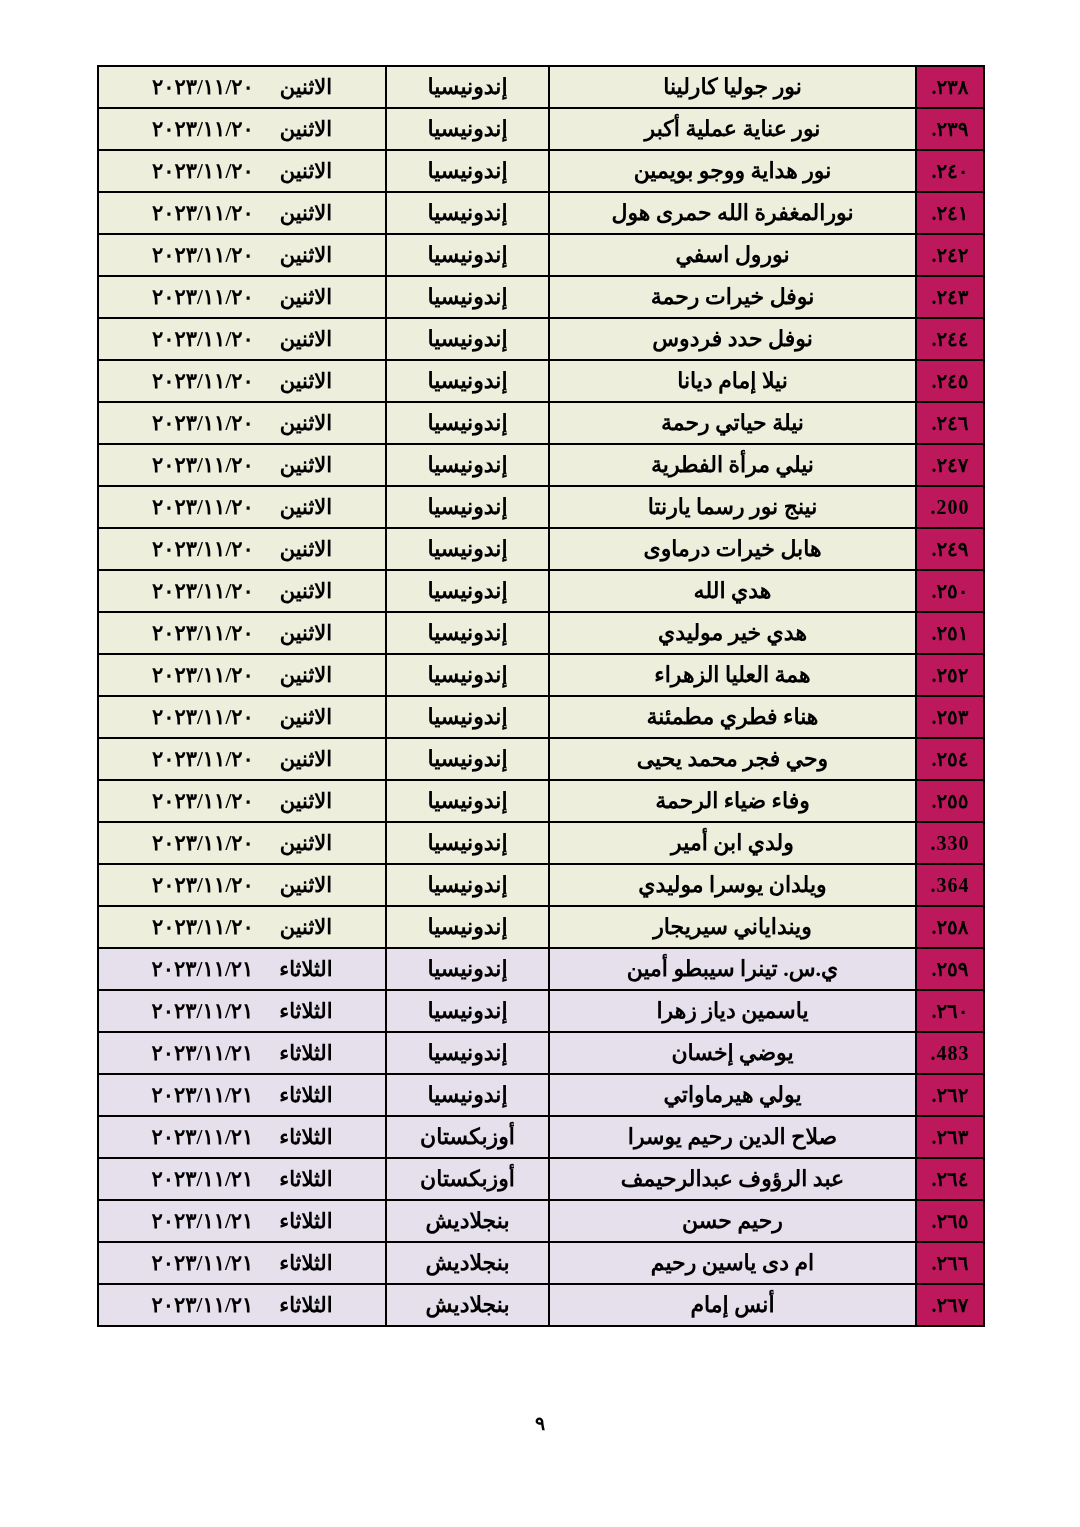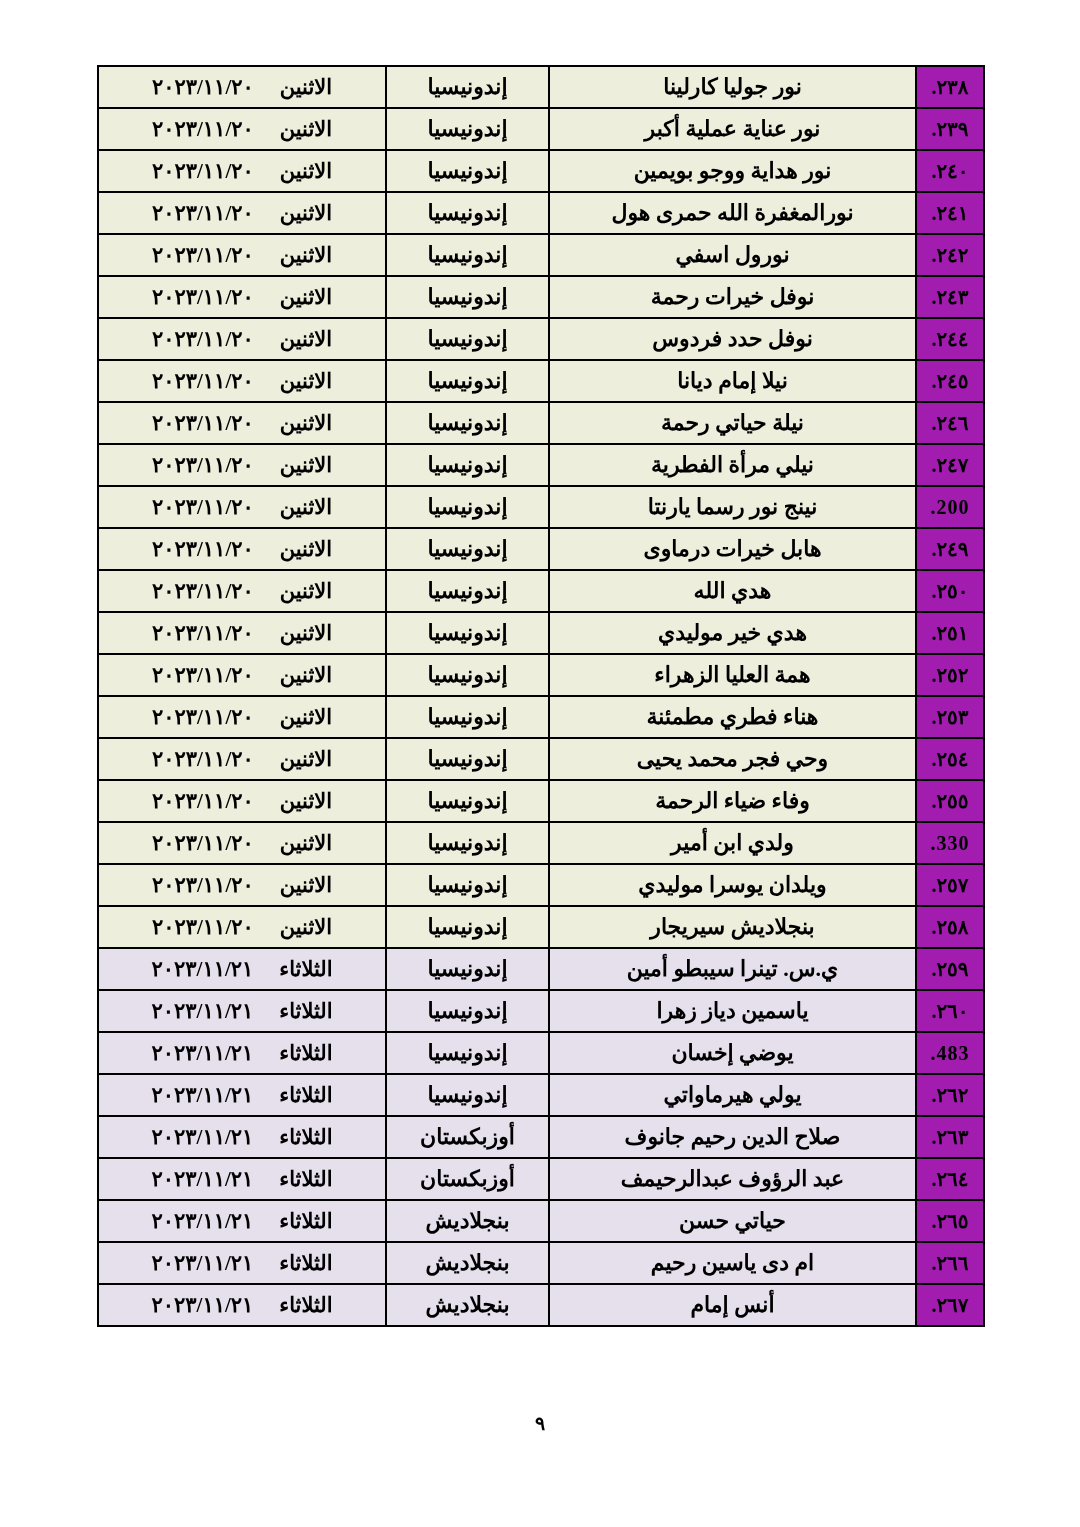--- a/index.html
+++ b/index.html
@@ -33,21 +33,21 @@
     font-weight: bold;
     color: #000000;
     font-size: 22px;
     padding: 0 4px;
     overflow: hidden;
     white-space: nowrap;
   }
   tr.monday td   { background: #edefdc; }
   tr.tuesday td  { background: #e6e0ed; }
   table.records td.num-cell {
-    background: #a21caf;
+    background: #be185d;
     font-size: 20px;
     letter-spacing: 1px;
   }
   td.daydate-cell .dd-wrap {
     display: flex;
     justify-content: center;
     align-items: center;
     gap: 26px;
     direction: rtl;
     font-size: 21px;
@@ -279,33 +279,33 @@
           <td class="name-cell">ولدي ابن أمير</td>
           <td class="country-cell">إندونيسيا</td>
           <td class="daydate-cell">
             <div class="dd-wrap">
               <span>الاثنين</span>
               <span>٢٠٢٣/١١/٢٠</span>
             </div>
           </td>
         </tr>
         <tr class="monday">
-          <td class="num-cell">٢٥٧.</td>
+          <td class="num-cell">364.</td>
           <td class="name-cell">ويلدان يوسرا موليدي</td>
           <td class="country-cell">إندونيسيا</td>
           <td class="daydate-cell">
             <div class="dd-wrap">
               <span>الاثنين</span>
               <span>٢٠٢٣/١١/٢٠</span>
             </div>
           </td>
         </tr>
         <tr class="monday">
           <td class="num-cell">٢٥٨.</td>
-          <td class="name-cell">بنجلاديش سيريجار</td>
+          <td class="name-cell">وينداياني سيريجار</td>
           <td class="country-cell">إندونيسيا</td>
           <td class="daydate-cell">
             <div class="dd-wrap">
               <span>الاثنين</span>
               <span>٢٠٢٣/١١/٢٠</span>
             </div>
           </td>
         </tr>
         <tr class="tuesday">
           <td class="num-cell">٢٥٩.</td>
@@ -346,21 +346,21 @@
           <td class="country-cell">إندونيسيا</td>
           <td class="daydate-cell">
             <div class="dd-wrap">
               <span>الثلاثاء</span>
               <span>٢٠٢٣/١١/٢١</span>
             </div>
           </td>
         </tr>
         <tr class="tuesday">
           <td class="num-cell">٢٦٣.</td>
-          <td class="name-cell">صلاح الدين رحيم جانوف</td>
+          <td class="name-cell">صلاح الدين رحيم يوسرا</td>
           <td class="country-cell">أوزبكستان</td>
           <td class="daydate-cell">
             <div class="dd-wrap">
               <span>الثلاثاء</span>
               <span>٢٠٢٣/١١/٢١</span>
             </div>
           </td>
         </tr>
         <tr class="tuesday">
           <td class="num-cell">٢٦٤.</td>
@@ -368,21 +368,21 @@
           <td class="country-cell">أوزبكستان</td>
           <td class="daydate-cell">
             <div class="dd-wrap">
               <span>الثلاثاء</span>
               <span>٢٠٢٣/١١/٢١</span>
             </div>
           </td>
         </tr>
         <tr class="tuesday">
           <td class="num-cell">٢٦٥.</td>
-          <td class="name-cell">حياتي حسن</td>
+          <td class="name-cell">رحيم حسن</td>
           <td class="country-cell">بنجلاديش</td>
           <td class="daydate-cell">
             <div class="dd-wrap">
               <span>الثلاثاء</span>
               <span>٢٠٢٣/١١/٢١</span>
             </div>
           </td>
         </tr>
         <tr class="tuesday">
           <td class="num-cell">٢٦٦.</td>

